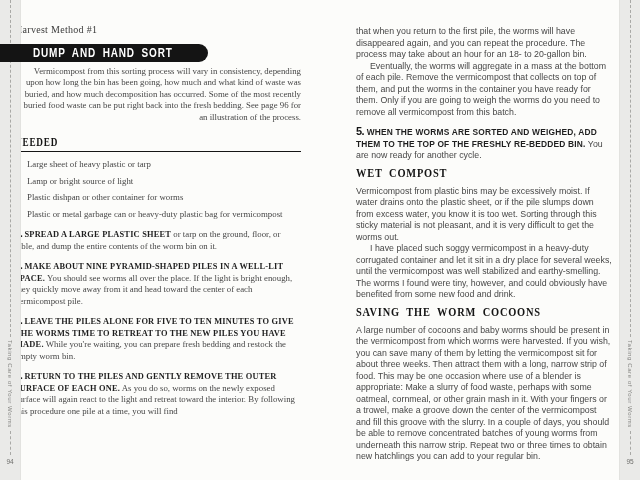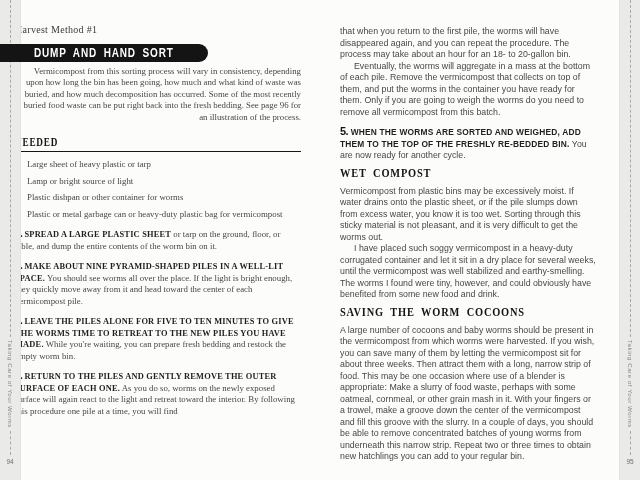--- a/index.html
+++ b/index.html
@@ -19,27 +19,27 @@
   .pagenum{font-size:6.5px;color:#6e6e6b;margin:3px 0 15px;flex:0 0 auto;}
 
   
   .cond{display:inline-block;transform:scaleX(.8);transform-origin:left center;
         font-weight:700;letter-spacing:1px;word-spacing:4px;white-space:nowrap;
         color:#141414;}
 
   
   .banner{position:absolute;left:0;top:44px;width:208px;height:18px;
           background:#141414;border-radius:0 9px 9px 0;z-index:2;
-          display:flex;align-items:center;padding-left:33px;box-sizing:border-box;justify-content:flex-end;}
+          display:flex;align-items:center;padding-left:33px;box-sizing:border-box;}
   .banner .cond{color:#fff;font-size:12.5px;}
 
   
   .col{position:absolute;top:24px;font-size:8.8px;line-height:11.5px;}
   .col-left{left:15px;width:286px;font-family:Liberation Serif, serif;}
-  .col-right{left:340px;width:257px;top:26px;}
+  .col-right{left:356px;width:257px;top:26px;}
   p{margin:0;}
   .kicker{font-size:10px;color:#3a3a3a;letter-spacing:.3px;margin-bottom:30px;}
   .intro{margin-top:10px;text-align:right;}
 
   .rule-heading{border-bottom:1.5px solid #151515;padding-bottom:2px;
                 margin-top:13px;line-height:12px;}
   .rule-heading .cond{font-size:11.5px;}
 
   ul.needed{list-style:none;margin:7px 0 0;padding:0;}
   ul.needed li{position:relative;padding-left:12px;margin-bottom:5px;}

